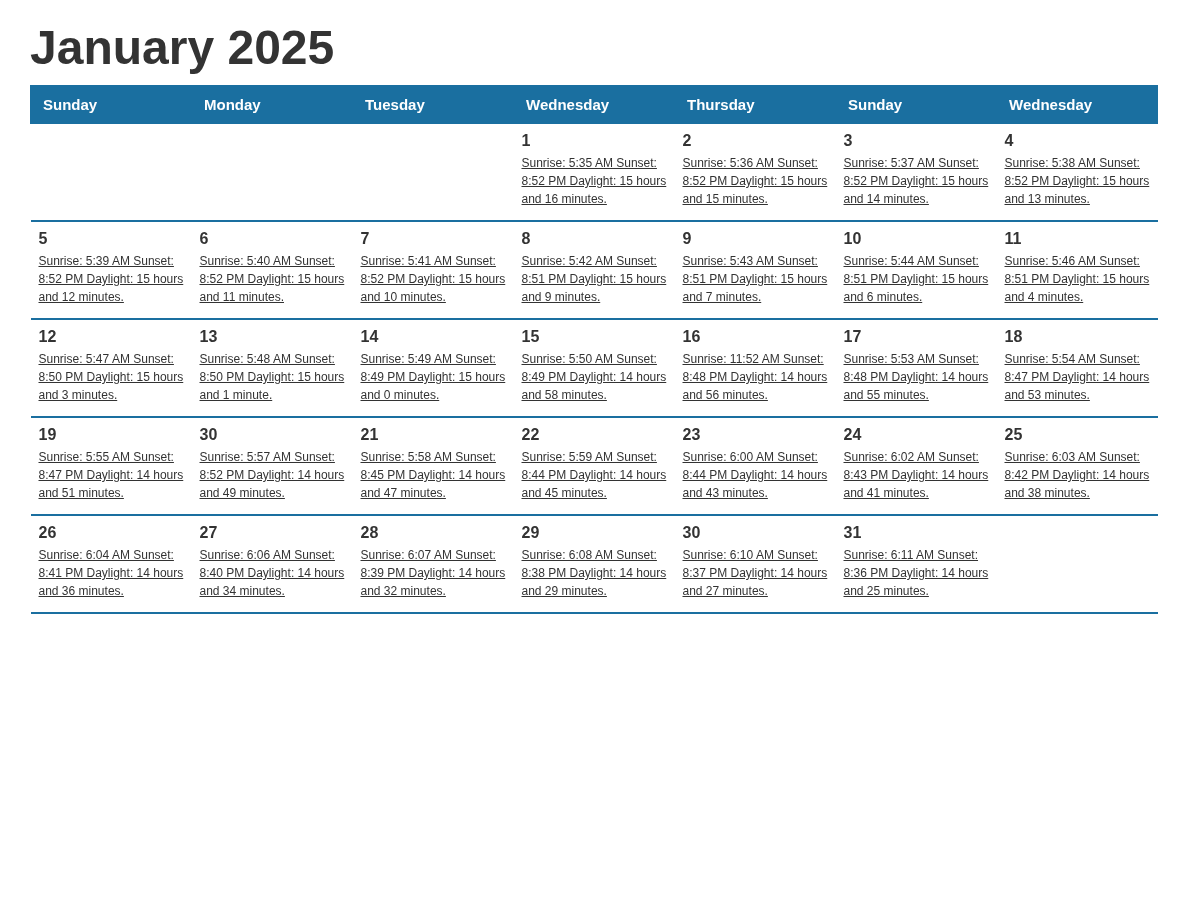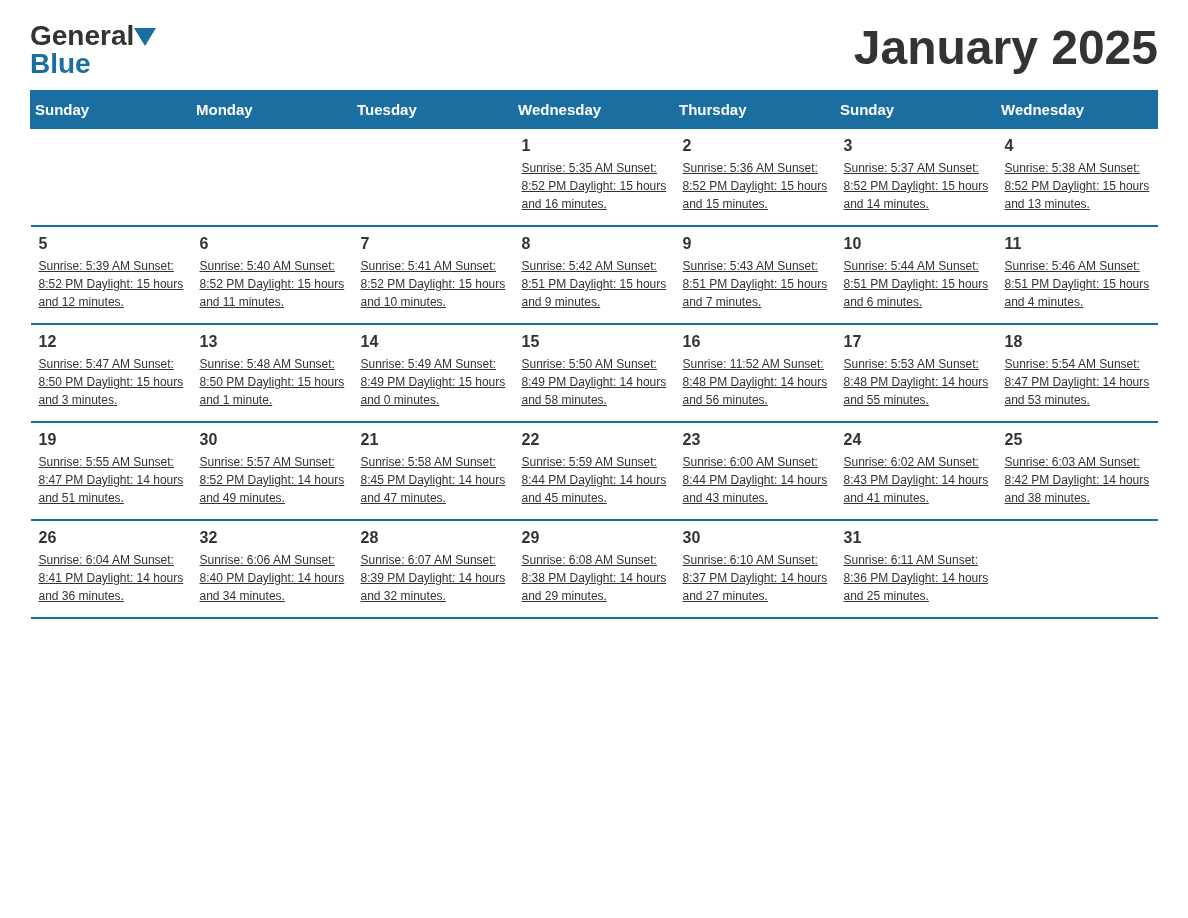--- a/index.html
+++ b/index.html
@@ -50,21 +50,21 @@
       border-collapse: collapse;
       margin-top: 10px;
     }
     thead tr {
       background-color: #1a6fa0;
     }
     thead th {
       color: #fff;
       font-size: 15px;
       font-weight: bold;
-      padding: 10px 4px;
+      padding: 10px 12px;
       text-align: left;
       border: 1px solid #1a6fa0;
     }
     tbody tr {
       border-bottom: 2px solid #1a6fa0;
     }
     tbody td {
       vertical-align: top;
       padding: 8px 8px 12px 8px;
       font-size: 12.5px;
@@ -93,31 +93,20 @@
       display: flex;
       flex-direction: column;
       align-items: center;
       margin-top: 2px;
     }
   </style>
 </head>
 <body>
 
 <div class="header">
-  <div class="logo">
-    <div class="logo-wrapper">
-      <span class="logo-general">General</span>
-      <div class="logo-icon">
-        <svg width="22" height="18" viewBox="0 0 22 18">
-          <polygon points="0,0 22,0 11,18" fill="#1a6fa0"></polygon>
-        </svg>
-      </div>
-    </div>
-    <span class="logo-blue">Blue</span>
-  </div>
   <div class="title-area">
     <div class="month-title">January 2025</div>
   </div>
 </div>
 
 <table>
   <thead>
     <tr>
       <th>Sunday</th>
       <th>Monday</th>
@@ -291,21 +280,21 @@
         </td>
       </tr>
       <tr>
         <td>
           <div class="day-number">26</div>
           <div class="day-info">Sunrise: 6:04 AM
 Sunset: 8:41 PM
 Daylight: 14 hours and 36 minutes.</div>
         </td>
         <td>
-          <div class="day-number">32</div>
+          <div class="day-number">27</div>
           <div class="day-info">Sunrise: 6:06 AM
 Sunset: 8:40 PM
 Daylight: 14 hours and 34 minutes.</div>
         </td>
         <td>
           <div class="day-number">28</div>
           <div class="day-info">Sunrise: 6:07 AM
 Sunset: 8:39 PM
 Daylight: 14 hours and 32 minutes.</div>
         </td>

